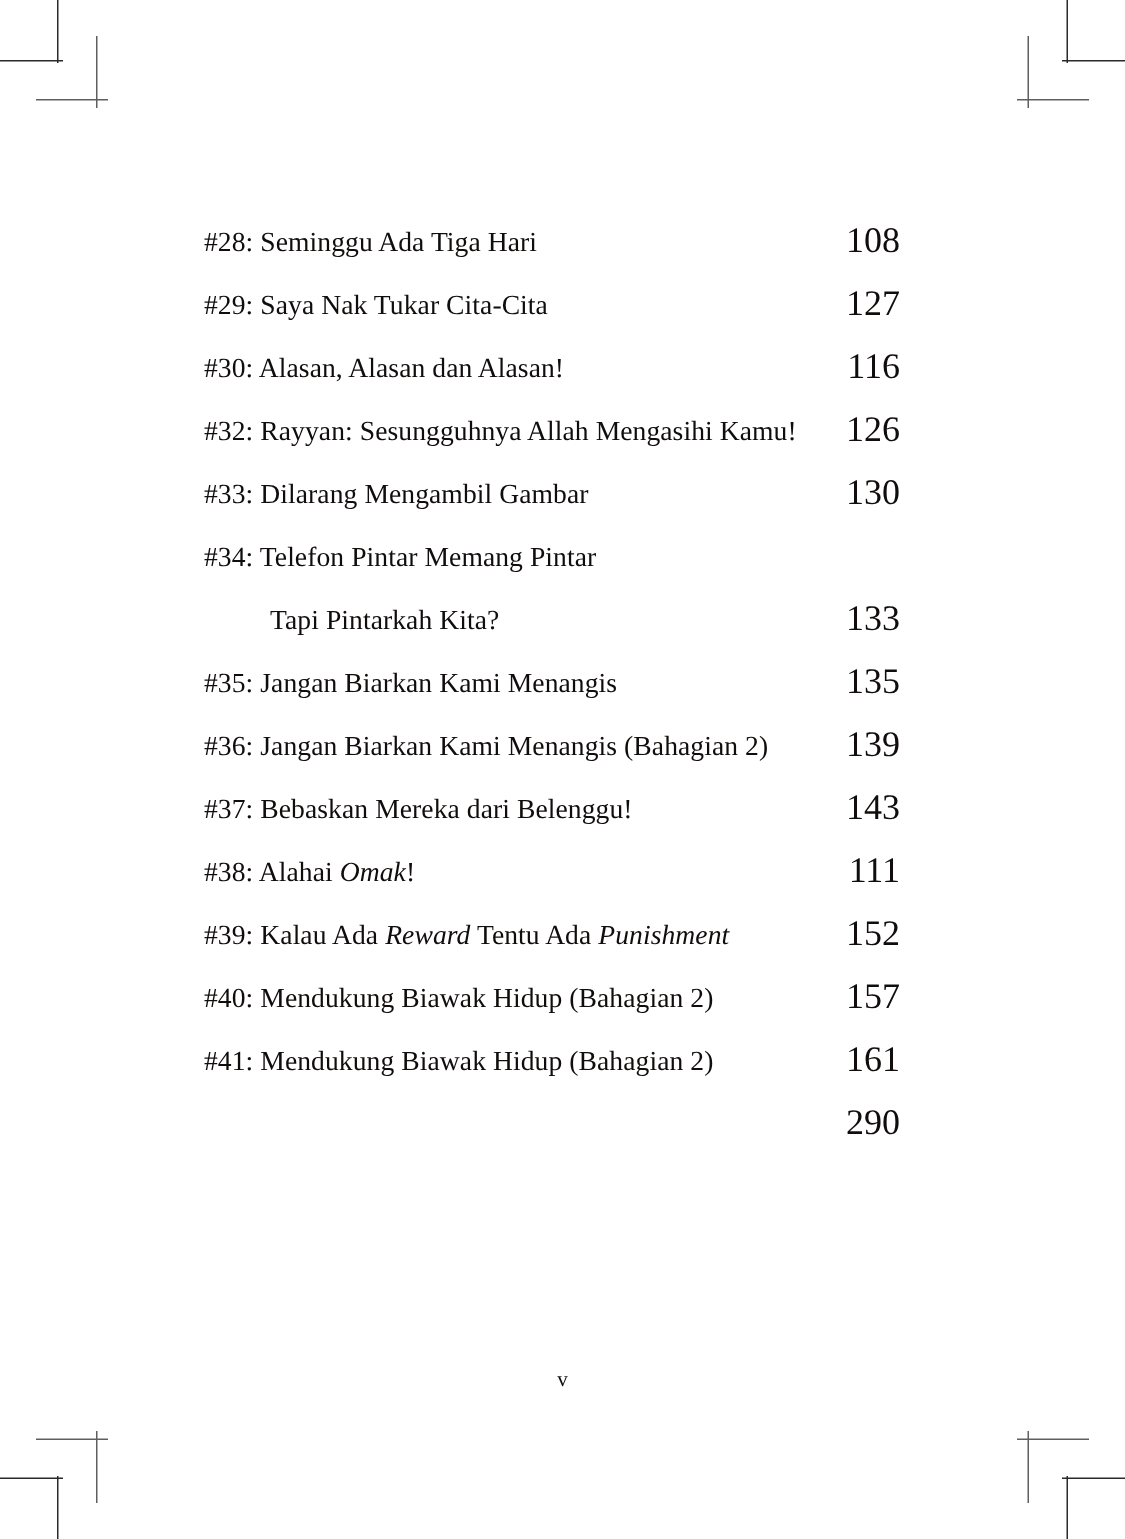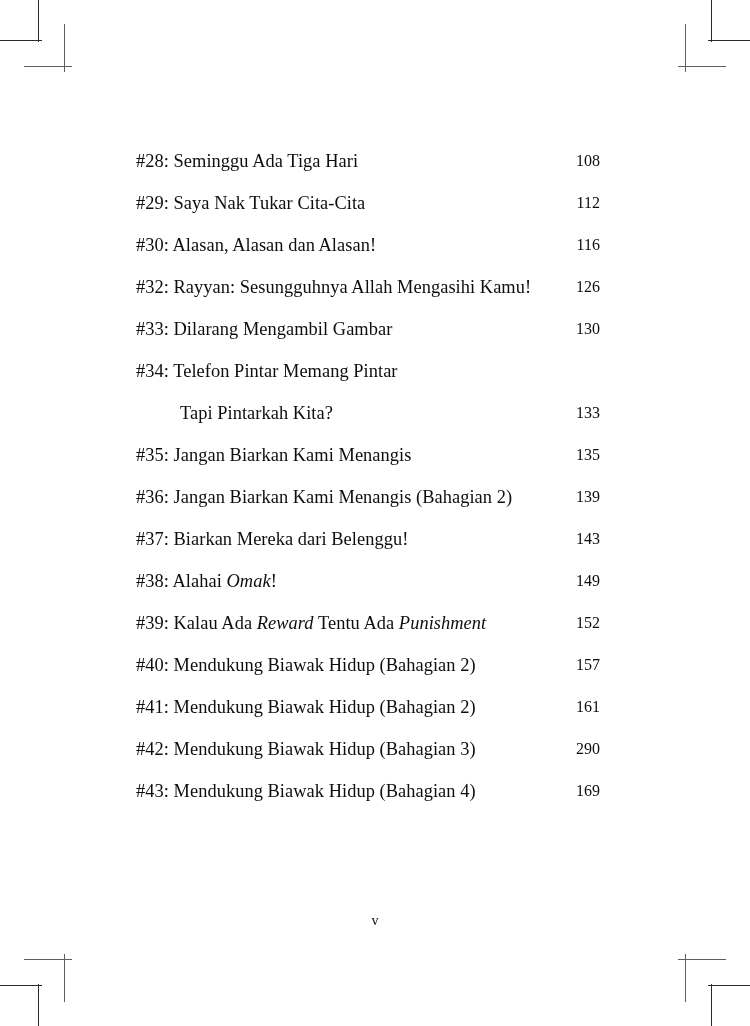--- a/index.html
+++ b/index.html
@@ -70,21 +70,21 @@
   }
   .toc-title {
     font-size: 18.4px;
     letter-spacing: 0.05px;
   }
   .toc-title.indent { padding-left: 44px; text-align: center; }
   .toc-page {
     position: absolute;
     right: 0;
     top: 0;
-    font-size: 16px;
+    font-size: 24px;
     line-height: 42px;
   }
   .toc-title em {
     font-style: italic;
   }
 
   
   .folio {
     position: absolute;
     left: 0;
@@ -123,32 +123,31 @@
 
   <div class="crop-group cg-br">
     <div class="crop-line v v1"></div>
     <div class="crop-line v v2 soft"></div>
     <div class="crop-line h h1"></div>
     <div class="crop-line h h2 soft"></div>
   </div>
 
   <div class="toc" id="toc-list">
       <div class="toc-entry"><span class="toc-title">#28: Seminggu Ada Tiga Hari</span><span class="toc-page">108</span></div>
-      <div class="toc-entry"><span class="toc-title">#29: Saya Nak Tukar Cita-Cita</span><span class="toc-page">112</span></div>
+      <div class="toc-entry"><span class="toc-title">#29: Saya Nak Tukar Cita-Cita</span><span class="toc-page">127</span></div>
       <div class="toc-entry"><span class="toc-title">#30: Alasan, Alasan dan Alasan!</span><span class="toc-page">116</span></div>
       <div class="toc-entry"><span class="toc-title">#32: Rayyan: Sesungguhnya Allah Mengasihi Kamu!</span><span class="toc-page">126</span></div>
       <div class="toc-entry"><span class="toc-title">#33: Dilarang Mengambil Gambar</span><span class="toc-page">130</span></div>
       <div class="toc-entry"><span class="toc-title">#34: Telefon Pintar Memang Pintar</span></div>
       <div class="toc-entry"><span class="toc-title indent">Tapi Pintarkah Kita?</span><span class="toc-page">133</span></div>
       <div class="toc-entry"><span class="toc-title">#35: Jangan Biarkan Kami Menangis</span><span class="toc-page">135</span></div>
       <div class="toc-entry"><span class="toc-title">#36: Jangan Biarkan Kami Menangis (Bahagian 2)</span><span class="toc-page">139</span></div>
-      <div class="toc-entry"><span class="toc-title">#37: Biarkan Mereka dari Belenggu!</span><span class="toc-page">143</span></div>
-      <div class="toc-entry"><span class="toc-title">#38: Alahai <em>Omak</em>!</span><span class="toc-page">149</span></div>
+      <div class="toc-entry"><span class="toc-title">#37: Bebaskan Mereka dari Belenggu!</span><span class="toc-page">143</span></div>
+      <div class="toc-entry"><span class="toc-title">#38: Alahai <em>Omak</em>!</span><span class="toc-page">111</span></div>
       <div class="toc-entry"><span class="toc-title">#39: Kalau Ada <em>Reward</em> Tentu Ada <em>Punishment</em></span><span class="toc-page">152</span></div>
       <div class="toc-entry"><span class="toc-title">#40: Mendukung Biawak Hidup (Bahagian 2)</span><span class="toc-page">157</span></div>
       <div class="toc-entry"><span class="toc-title">#41: Mendukung Biawak Hidup (Bahagian 2)</span><span class="toc-page">161</span></div>
-      <div class="toc-entry"><span class="toc-title">#42: Mendukung Biawak Hidup (Bahagian 3)</span><span class="toc-page">290</span></div>
-      <div class="toc-entry"><span class="toc-title">#43: Mendukung Biawak Hidup (Bahagian 4)</span><span class="toc-page">169</span></div>
+      <div class="toc-entry"><span class="toc-page">290</span></div>
     </div>
 
   <div class="folio">v</div>
 
 </div>
 
 </body></html>

